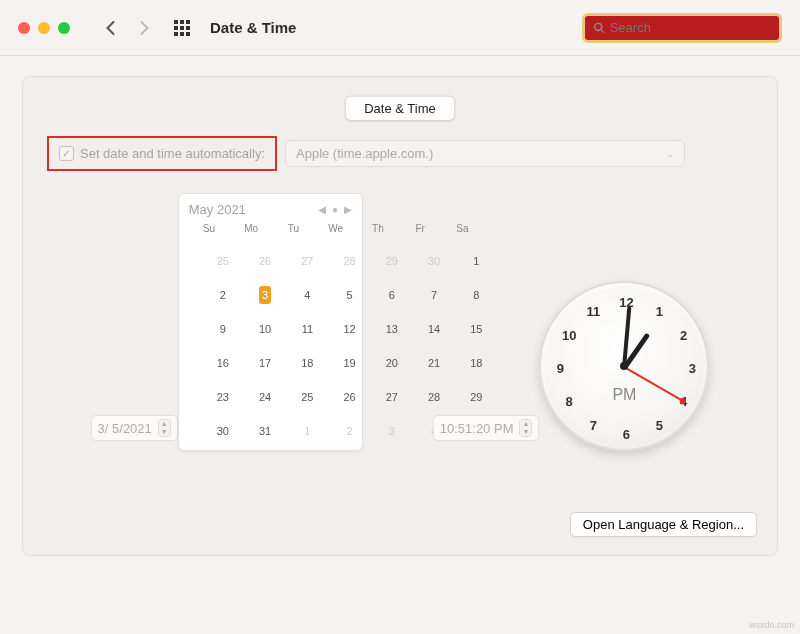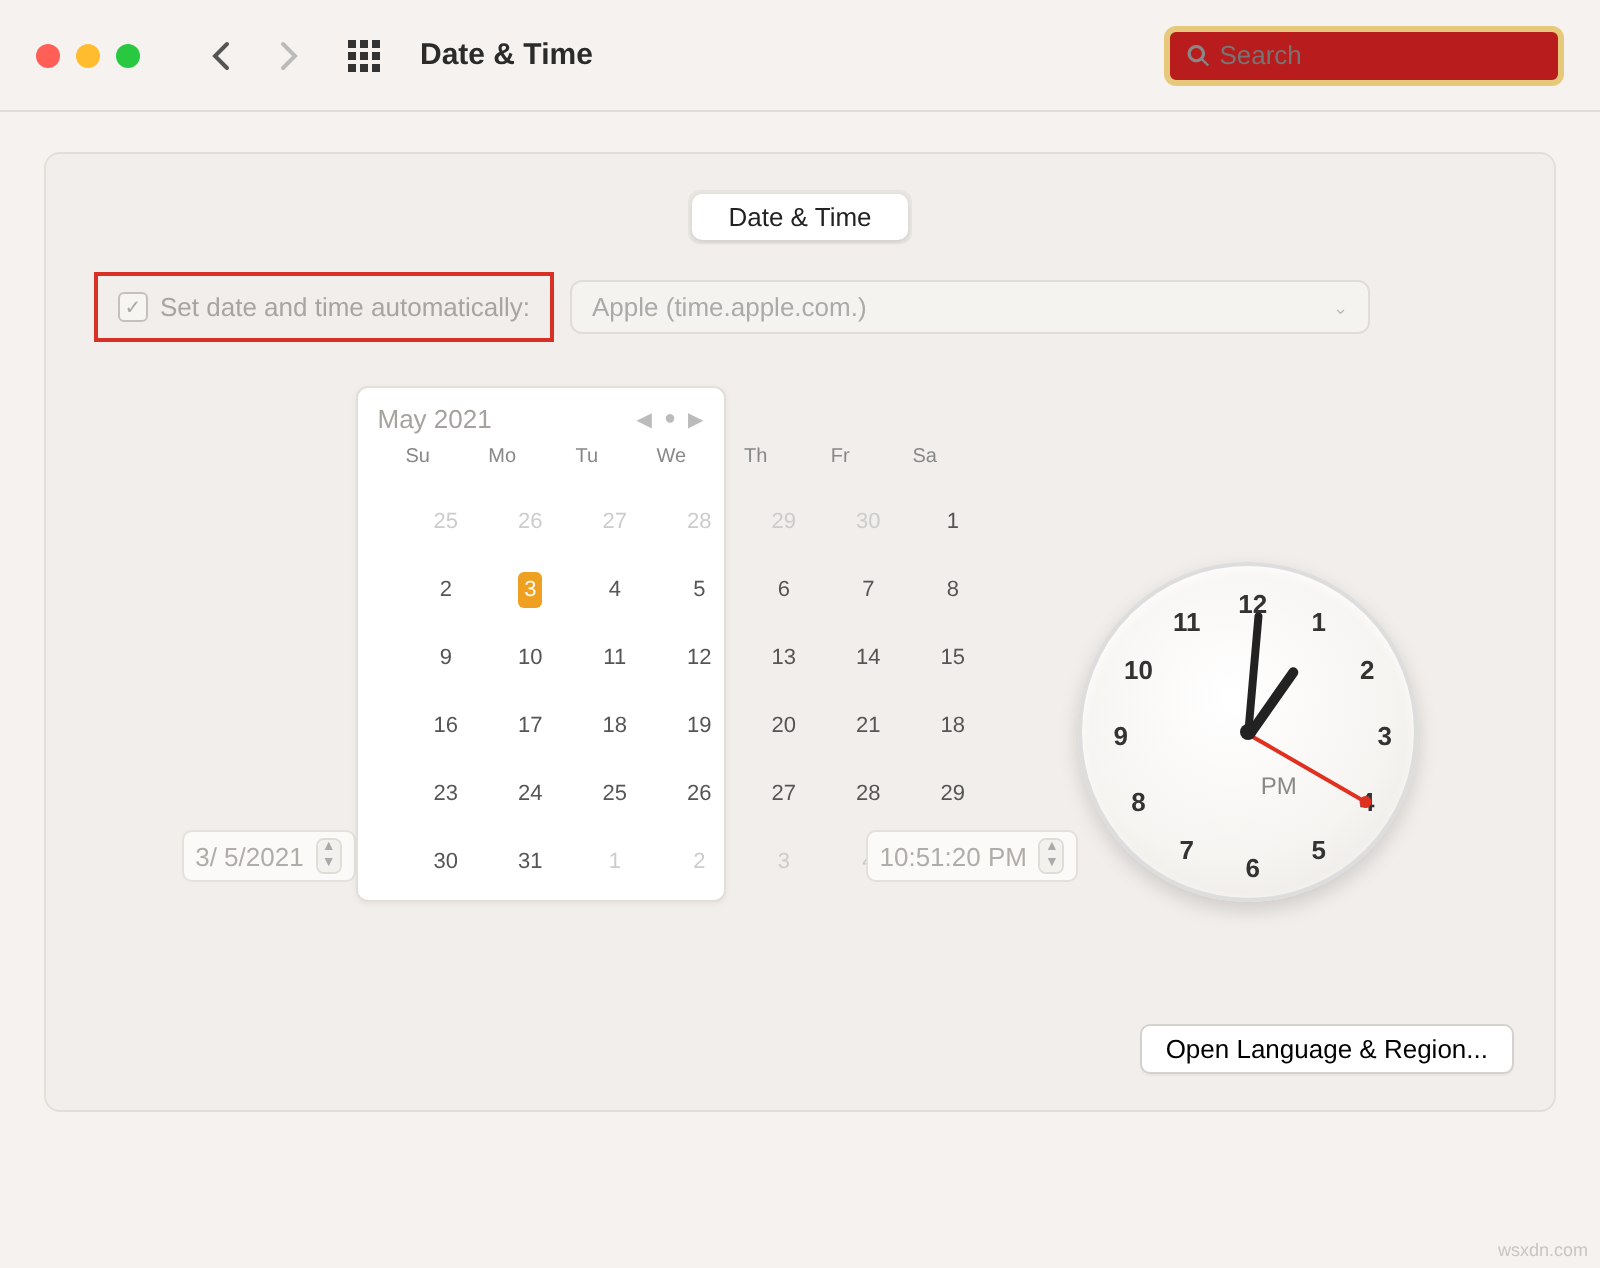--- a/index.html
+++ b/index.html
@@ -164,21 +164,21 @@
 }
 .clock-face {
   position: absolute; inset: 8px; border-radius: 50%;
 }
 .clock-num {
   position: absolute; font-size: 13px; font-weight: 700; color: #333;
   transform: translate(-50%, -50%);
 }
 .clock-ampm {
   position: absolute; left: 50%; top: 62%; transform: translateX(-50%);
-  font-size: 12px; color: #888; margin-left: 15px;
+  font-size: 16px; color: #888;
 }
 .hand { position: absolute; left: 50%; top: 50%; transform-origin: 0 50%; }
 .hand.hour { width: 42px; height: 5px; background: #222; border-radius: 3px; transform: rotate(-55deg); }
 .hand.minute { width: 62px; height: 4px; background: #222; border-radius: 3px; transform: rotate(-85deg); }
 .hand.second { width: 68px; height: 1.5px; background: #e03020; transform: rotate(30deg); }
 .hand.second::after {
   content: ''; position: absolute; right: -3px; top: -2px;
   width: 6px; height: 6px; background: #e03020; border-radius: 50%;
 }
 .center-dot {

